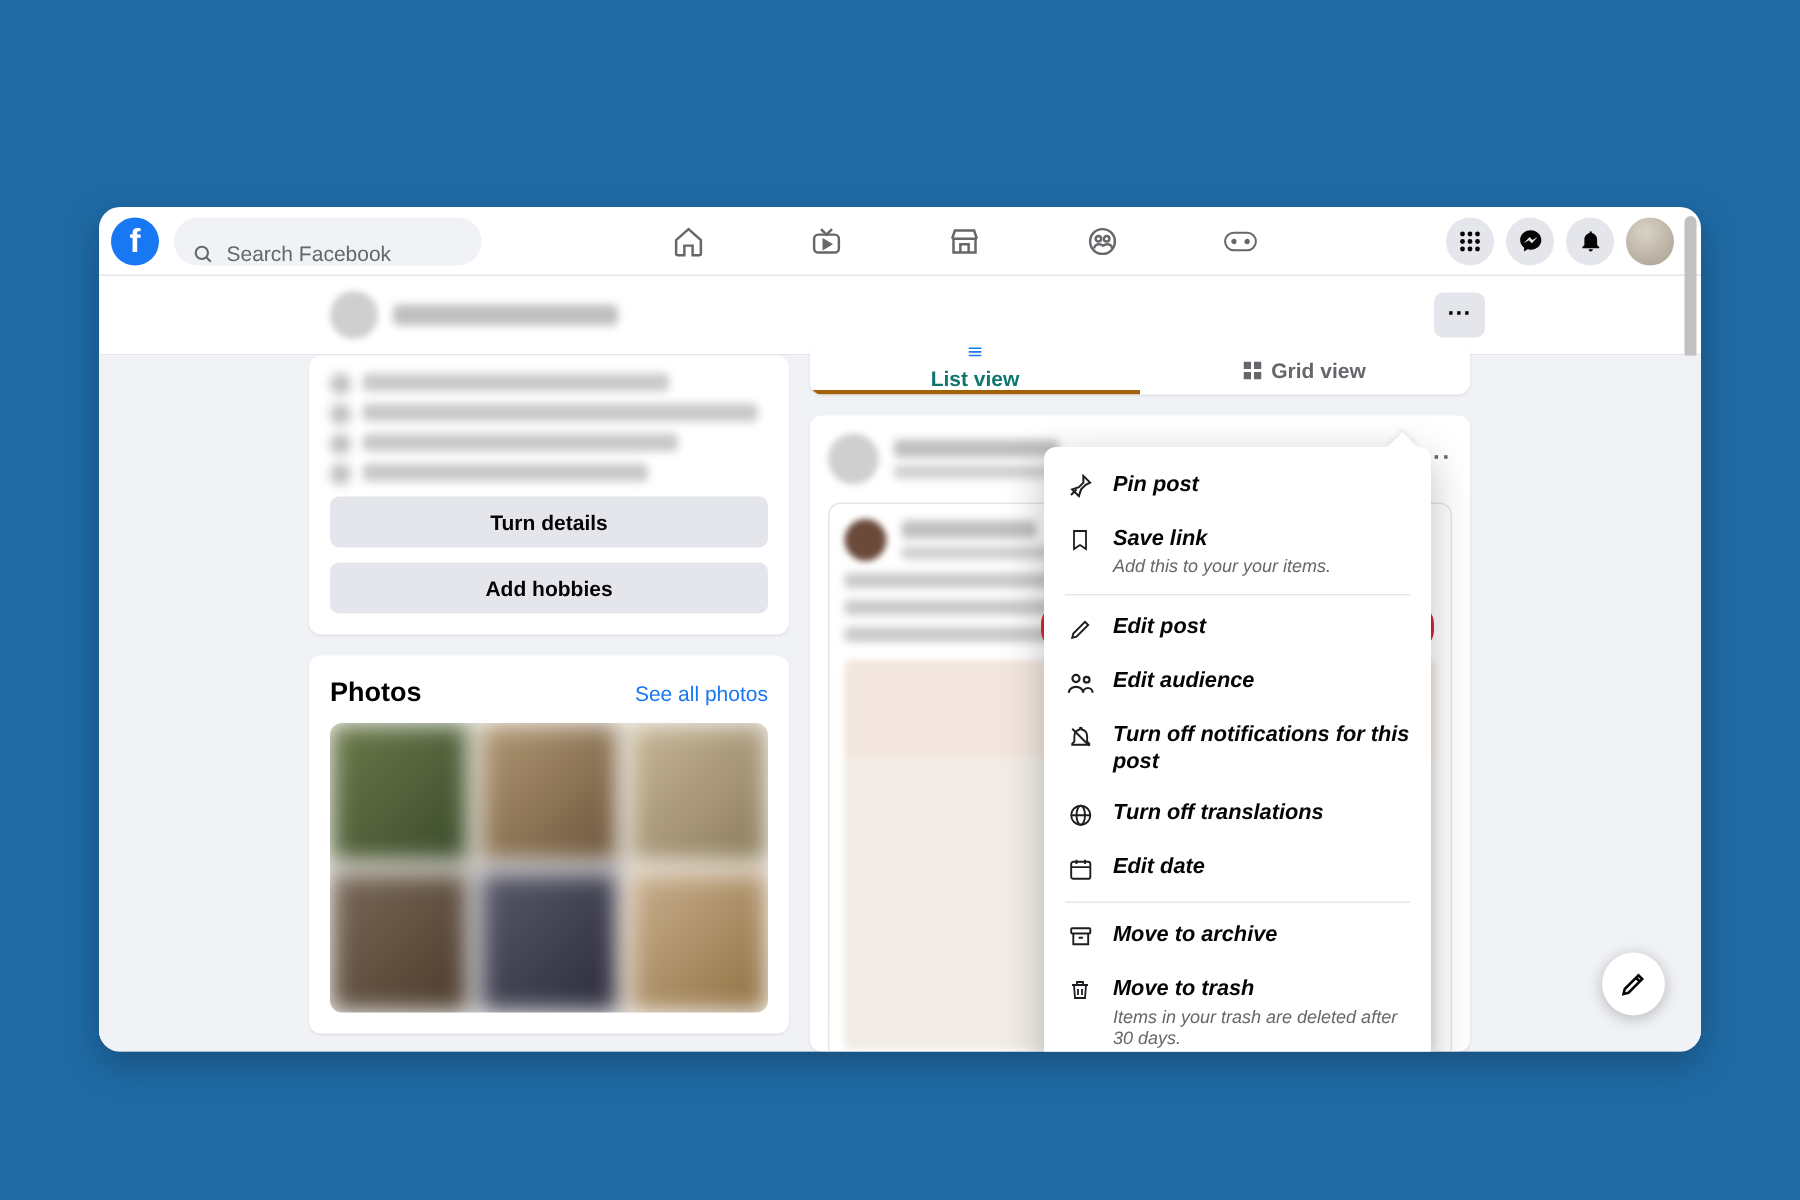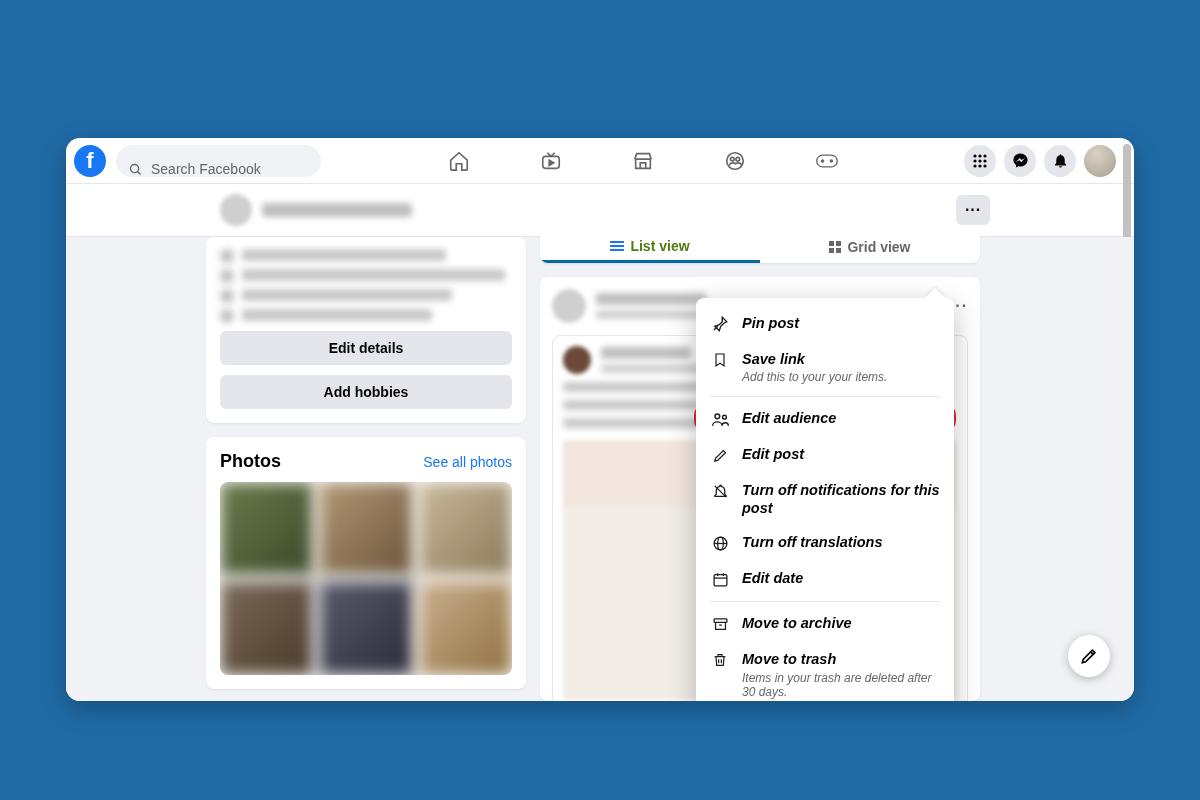--- a/index.html
+++ b/index.html
@@ -34,21 +34,21 @@
   .photos-head h3{font-size:18px;font-weight:700;}
   .photos-link{color:#1877f2;font-size:14px;font-weight:500;}
   .photo-grid{display:grid;grid-template-columns:repeat(3,1fr);gap:6px;border-radius:8px;overflow:hidden;}
   .ph{aspect-ratio:1;background:#999;filter:blur(8px);}
   .ph1{background:linear-gradient(135deg,#6b7a4a,#3a4a2a);} .ph2{background:linear-gradient(135deg,#b29a75,#6b533a);} .ph3{background:linear-gradient(135deg,#c9b99a,#8a7a5a);}
   .ph4{background:linear-gradient(135deg,#7a6a5a,#4a3a2a);} .ph5{background:linear-gradient(135deg,#5a5a6a,#2a2a3a);} .ph6{background:linear-gradient(135deg,#cab090,#907040);}
 
   .right-col { width:440px; margin-left:0; padding-top:0; display:flex; flex-direction:column; gap:14px; }
   .view-tabs { background:#fff;border-radius:0 0 8px 8px; box-shadow:0 1px 2px rgba(0,0,0,0.08); display:flex; height:34px; margin-top:-6px; overflow:hidden;}
   .tab{flex:1;display:flex;align-items:center;justify-content:center;gap:6px;font-size:14px;font-weight:600;color:#65676b;}
-  .tab.active{color:#4d7c0f;border-bottom:3px solid #0369a1;}
+  .tab.active{color:#0f766e;border-bottom:3px solid #a16207;flex-direction:column;}
 
   .post-card{background:#fff;border-radius:8px;box-shadow:0 1px 2px rgba(0,0,0,0.08);padding:12px;min-height:420px;position:relative;}
   .post-head{display:flex;align-items:center;gap:10px;}
   .pav{width:34px;height:34px;border-radius:50%;background:#cfcfcf;filter:blur(2px);}
   .pname{width:110px;height:12px;background:#bfbfbf;border-radius:3px;filter:blur(3px);}
   .ptime{width:140px;height:9px;background:#d0d0d0;border-radius:3px;filter:blur(3px);margin-top:5px;}
   .pmore{margin-left:auto;color:#65676b;font-weight:700;letter-spacing:1px;}
   .shared-box{margin-top:12px;border:1px solid #e4e6eb;border-radius:8px;padding:10px;}
   .shared-head{display:flex;gap:10px;align-items:center;}
   .sav{width:28px;height:28px;border-radius:50%;background:#6b4a3a;filter:blur(2px);}
@@ -156,21 +156,21 @@
     <div class="more-btn">···</div>
   </div>
 
   <div class="content">
     <div class="left-col">
       <div class="card intro-card" style="padding-top:4px;">
         <div class="line" style="width:70%;"></div>
         <div class="line" style="width:90%;"></div>
         <div class="line" style="width:72%;"></div>
         <div class="line" style="width:65%;"></div>
-        <button class="btn-gray">Edit details</button>
+        <button class="btn-gray">Turn details</button>
         <button class="btn-gray">Add hobbies</button>
       </div>
       <div class="card">
         <div class="photos-head">
           <h3>Photos</h3>
           <a class="photos-link">See all photos</a>
         </div>
         <div class="photo-grid">
           <div class="ph ph1"></div>
           <div class="ph ph2"></div>
@@ -251,38 +251,38 @@
           </svg>
         </div>
       <div>
           <div class="lbl">Save link</div>
       <div class="sub">Add this to your your items.</div>
         </div>
     </div>
     <div class="sep"></div>
     <div class="mitem">
       <div class="ico">
+          <svg width="17" height="17" viewBox="0 0 24 24" fill="none" stroke="#1c1e21" stroke-width="1.8">
+            <path d="M4 20l4-1 11-11-3-3L5 16l-1 4z"></path>
+          </svg>
+        </div>
+      <div>
+          <div class="lbl">Edit post</div>
+        </div>
+    </div>
+    <div class="mitem">
+      <div class="ico">
           <svg width="19" height="17" viewBox="0 0 24 20" fill="none" stroke="#1c1e21" stroke-width="1.8">
             <circle cx="8" cy="6" r="3"></circle>
             <circle cx="17" cy="7" r="2.4"></circle>
             <path d="M2 18c0-3 3-5 6-5s6 2 6 5M14 18c0-2.4 2-4 4-4s4 1.6 4 4"></path>
           </svg>
         </div>
       <div>
           <div class="lbl">Edit audience</div>
-        </div>
-    </div>
-    <div class="mitem">
-      <div class="ico">
-          <svg width="17" height="17" viewBox="0 0 24 24" fill="none" stroke="#1c1e21" stroke-width="1.8">
-            <path d="M4 20l4-1 11-11-3-3L5 16l-1 4z"></path>
-          </svg>
-        </div>
-      <div>
-          <div class="lbl">Edit post</div>
         </div>
     </div>
     <div class="mitem">
       <div class="ico">
           <svg width="17" height="17" viewBox="0 0 24 24" fill="none" stroke="#1c1e21" stroke-width="1.8">
             <path d="M18 16V11c0-3-2-5.5-5-6.3V4a1 1 0 10-2 0v.7C8 5.5 6 8 6 11v5l-2 2v1h16v-1l-2-2z"></path>
             <line x1="4" y1="4" x2="20" y2="20"></line>
           </svg>
         </div>
       <div>

